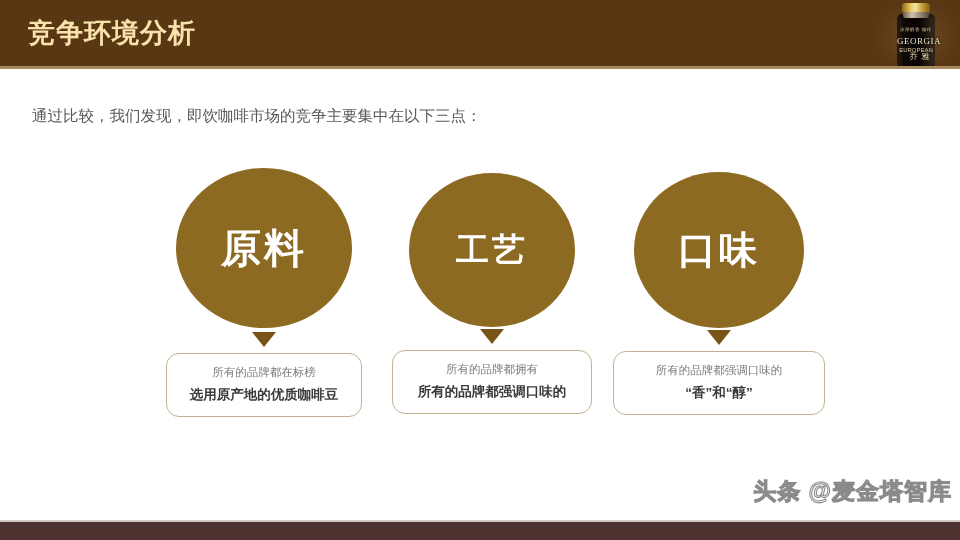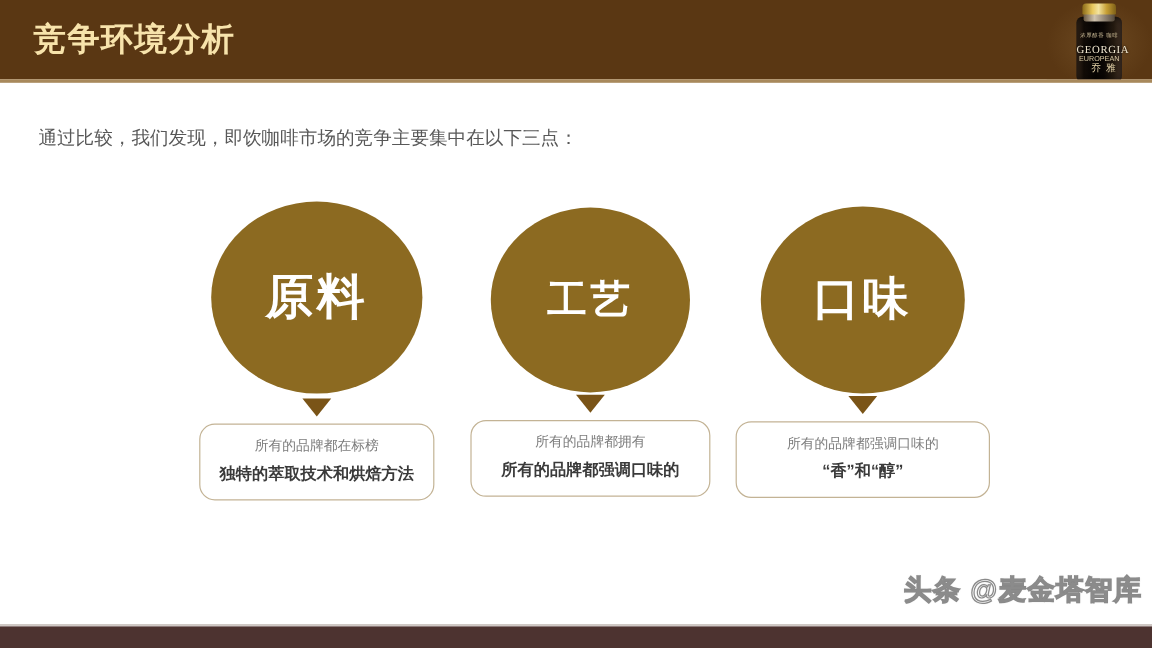--- a/index.html
+++ b/index.html
@@ -292,21 +292,21 @@
 
   <div class="pillars">
 
     <div class="pillar pillar-1">
       <div class="circle">
         <span class="circle-label">原料</span>
       </div>
       <div class="arrow"></div>
       <div class="callout">
         <div class="callout-top">所有的品牌都在标榜</div>
-        <div class="callout-main">独特的萃取技术和烘焙方法</div>
+        <div class="callout-main">选用原产地的优质咖啡豆</div>
       </div>
     </div>
 
     <div class="pillar pillar-2">
       <div class="circle">
         <span class="circle-label">工艺</span>
       </div>
       <div class="arrow"></div>
       <div class="callout">
         <div class="callout-top">所有的品牌都拥有</div>

